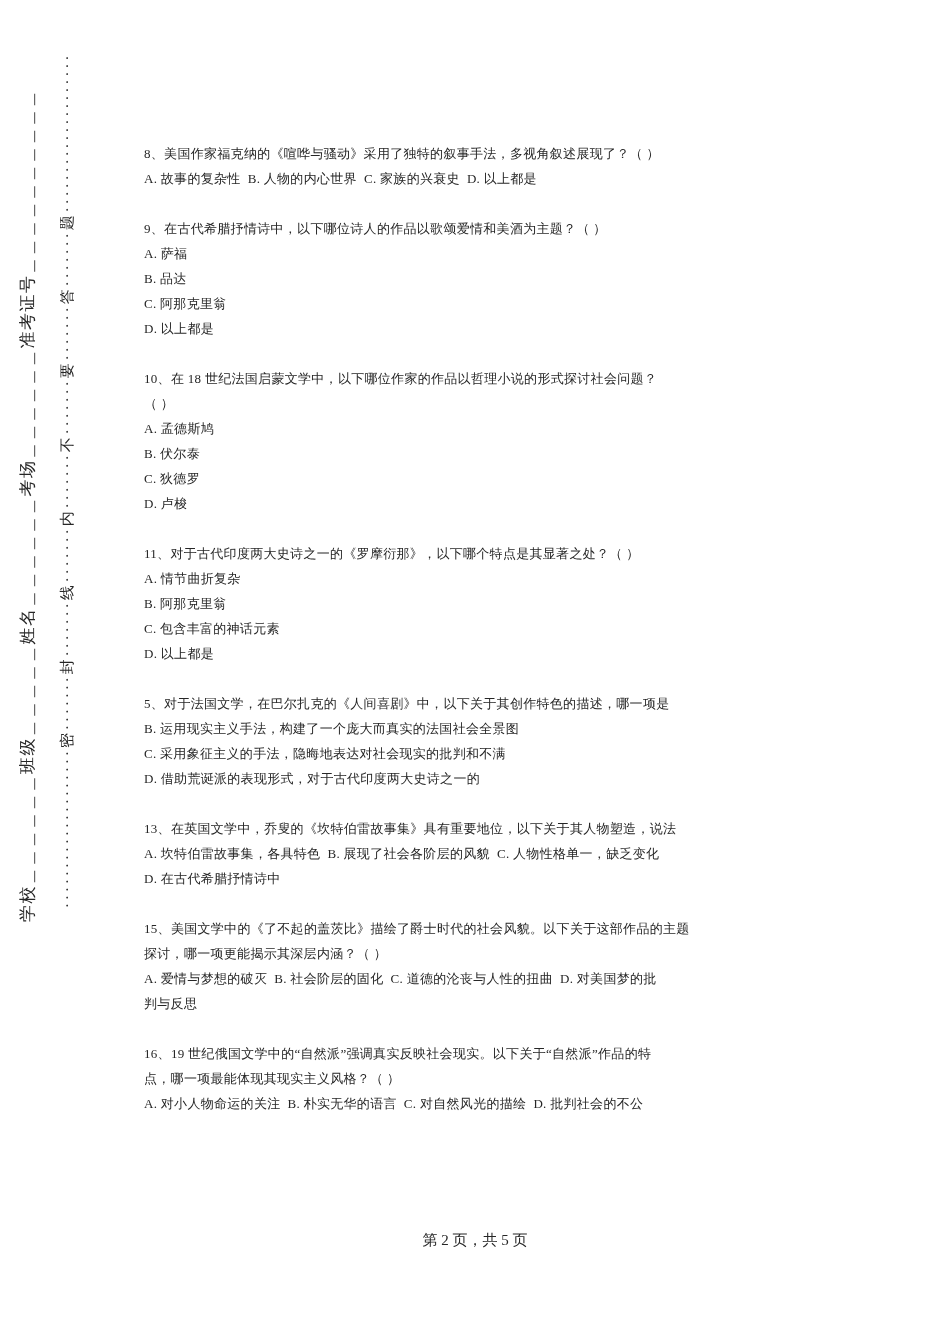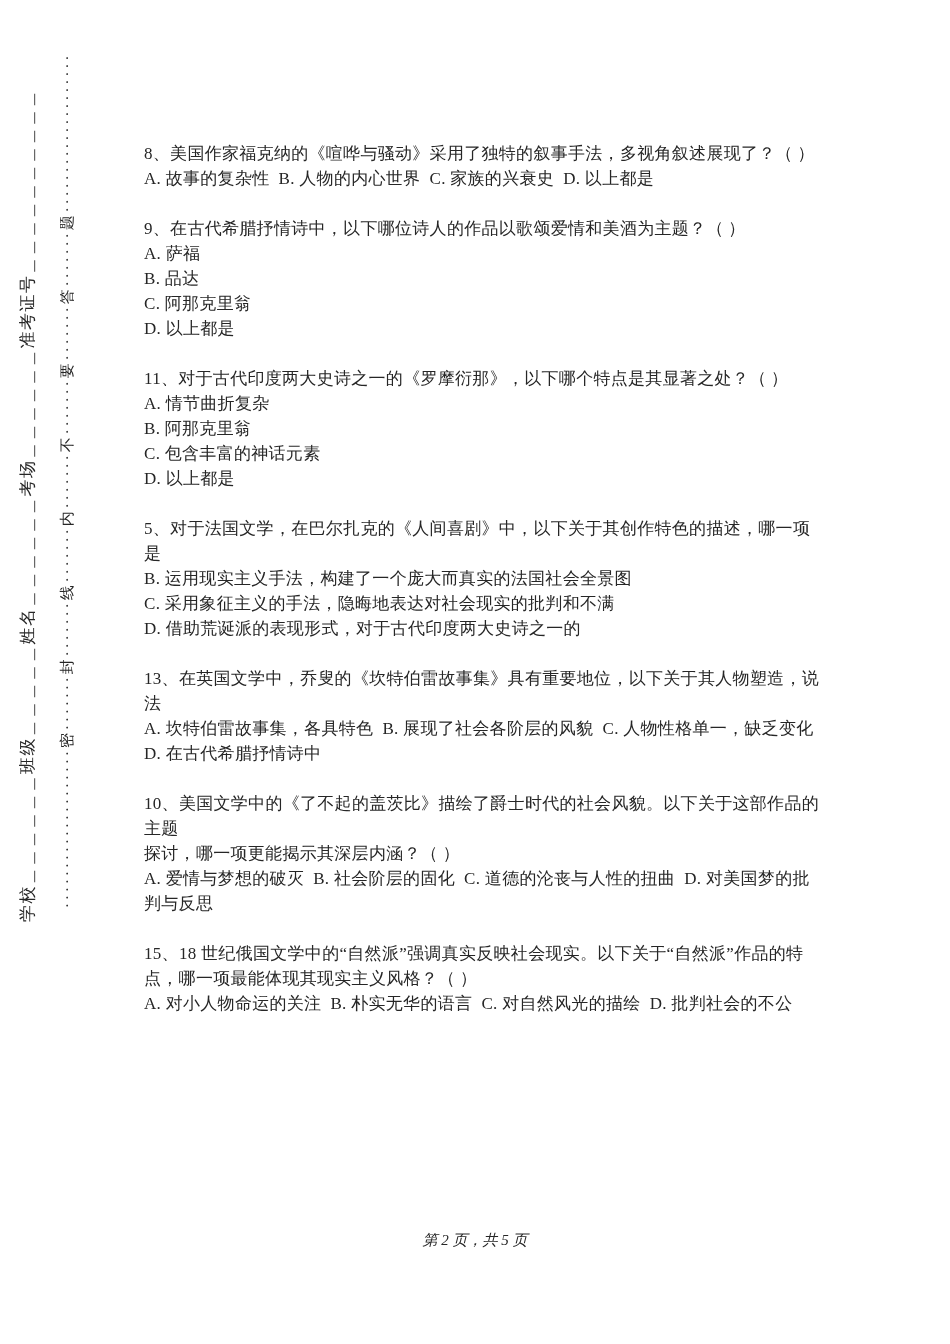--- a/index.html
+++ b/index.html
@@ -40,35 +40,34 @@
   .content {
     position: absolute;
     top: 141px;
     left: 144px;
     width: 680px;
   }
   .question {
     margin: 0 0 25px 0;
   }
   .line {
-    font-size: 17px;
+    font-size: 13px;
     line-height: 25px;
     white-space: pre-wrap;
     letter-spacing: 0.3px;
   }
   
   .footer {
     position: absolute;
     top: 1228px;
     left: 0;
     width: 100%;
     text-align: center;
     font-size: 15px;
     line-height: 25px;
-    font-style: italic;
   }
 </style>
 </head>
 <body>
 
 <div class="rotated student-fields">学校＿＿＿＿＿＿班级＿＿＿＿＿姓名＿＿＿＿＿＿考场＿＿＿＿＿＿准考证号＿＿＿＿＿＿＿＿＿＿</div>
 
 <div class="rotated seal-line">····················密·······封·······线·······内·······不·······要·······答·······题····················</div>
 
 <div class="content">
@@ -79,20 +78,28 @@
   </div>
 
   <div class="question">
     <div class="line">9、在古代希腊抒情诗中，以下哪位诗人的作品以歌颂爱情和美酒为主题？（ ）</div>
     <div class="line">A. 萨福</div>
     <div class="line">B. 品达</div>
     <div class="line">C. 阿那克里翁</div>
     <div class="line">D. 以上都是</div>
   </div>
 
+  <div class="question">
+    <div class="line">10、在 18 世纪法国启蒙文学中，以下哪位作家的作品以哲理小说的形式探讨社会问题？</div>
+    <div class="line">（ ）</div>
+    <div class="line">A. 孟德斯鸠</div>
+    <div class="line">B. 伏尔泰</div>
+    <div class="line">C. 狄德罗</div>
+    <div class="line">D. 卢梭</div>
+  </div>
 
   <div class="question">
     <div class="line">11、对于古代印度两大史诗之一的《罗摩衍那》，以下哪个特点是其显著之处？（ ）</div>
     <div class="line">A. 情节曲折复杂</div>
     <div class="line">B. 阿那克里翁</div>
     <div class="line">C. 包含丰富的神话元素</div>
     <div class="line">D. 以上都是</div>
   </div>
 
   <div class="question">
@@ -102,27 +109,27 @@
     <div class="line">D. 借助荒诞派的表现形式，对于古代印度两大史诗之一的</div>
   </div>
 
   <div class="question">
     <div class="line">13、在英国文学中，乔叟的《坎特伯雷故事集》具有重要地位，以下关于其人物塑造，说法</div>
     <div class="line">A. 坎特伯雷故事集，各具特色  B. 展现了社会各阶层的风貌  C. 人物性格单一，缺乏变化</div>
     <div class="line">D. 在古代希腊抒情诗中</div>
   </div>
 
   <div class="question">
-    <div class="line">10、美国文学中的《了不起的盖茨比》描绘了爵士时代的社会风貌。以下关于这部作品的主题</div>
+    <div class="line">15、美国文学中的《了不起的盖茨比》描绘了爵士时代的社会风貌。以下关于这部作品的主题</div>
     <div class="line">探讨，哪一项更能揭示其深层内涵？（ ）</div>
     <div class="line">A. 爱情与梦想的破灭  B. 社会阶层的固化  C. 道德的沦丧与人性的扭曲  D. 对美国梦的批</div>
     <div class="line">判与反思</div>
   </div>
 
   <div class="question">
-    <div class="line">15、18 世纪俄国文学中的“自然派”强调真实反映社会现实。以下关于“自然派”作品的特</div>
+    <div class="line">16、19 世纪俄国文学中的“自然派”强调真实反映社会现实。以下关于“自然派”作品的特</div>
     <div class="line">点，哪一项最能体现其现实主义风格？（ ）</div>
     <div class="line">A. 对小人物命运的关注  B. 朴实无华的语言  C. 对自然风光的描绘  D. 批判社会的不公</div>
   </div>
 
 </div>
 
 <div class="footer">第 2 页，共 5 页</div>
 
 </body></html>

